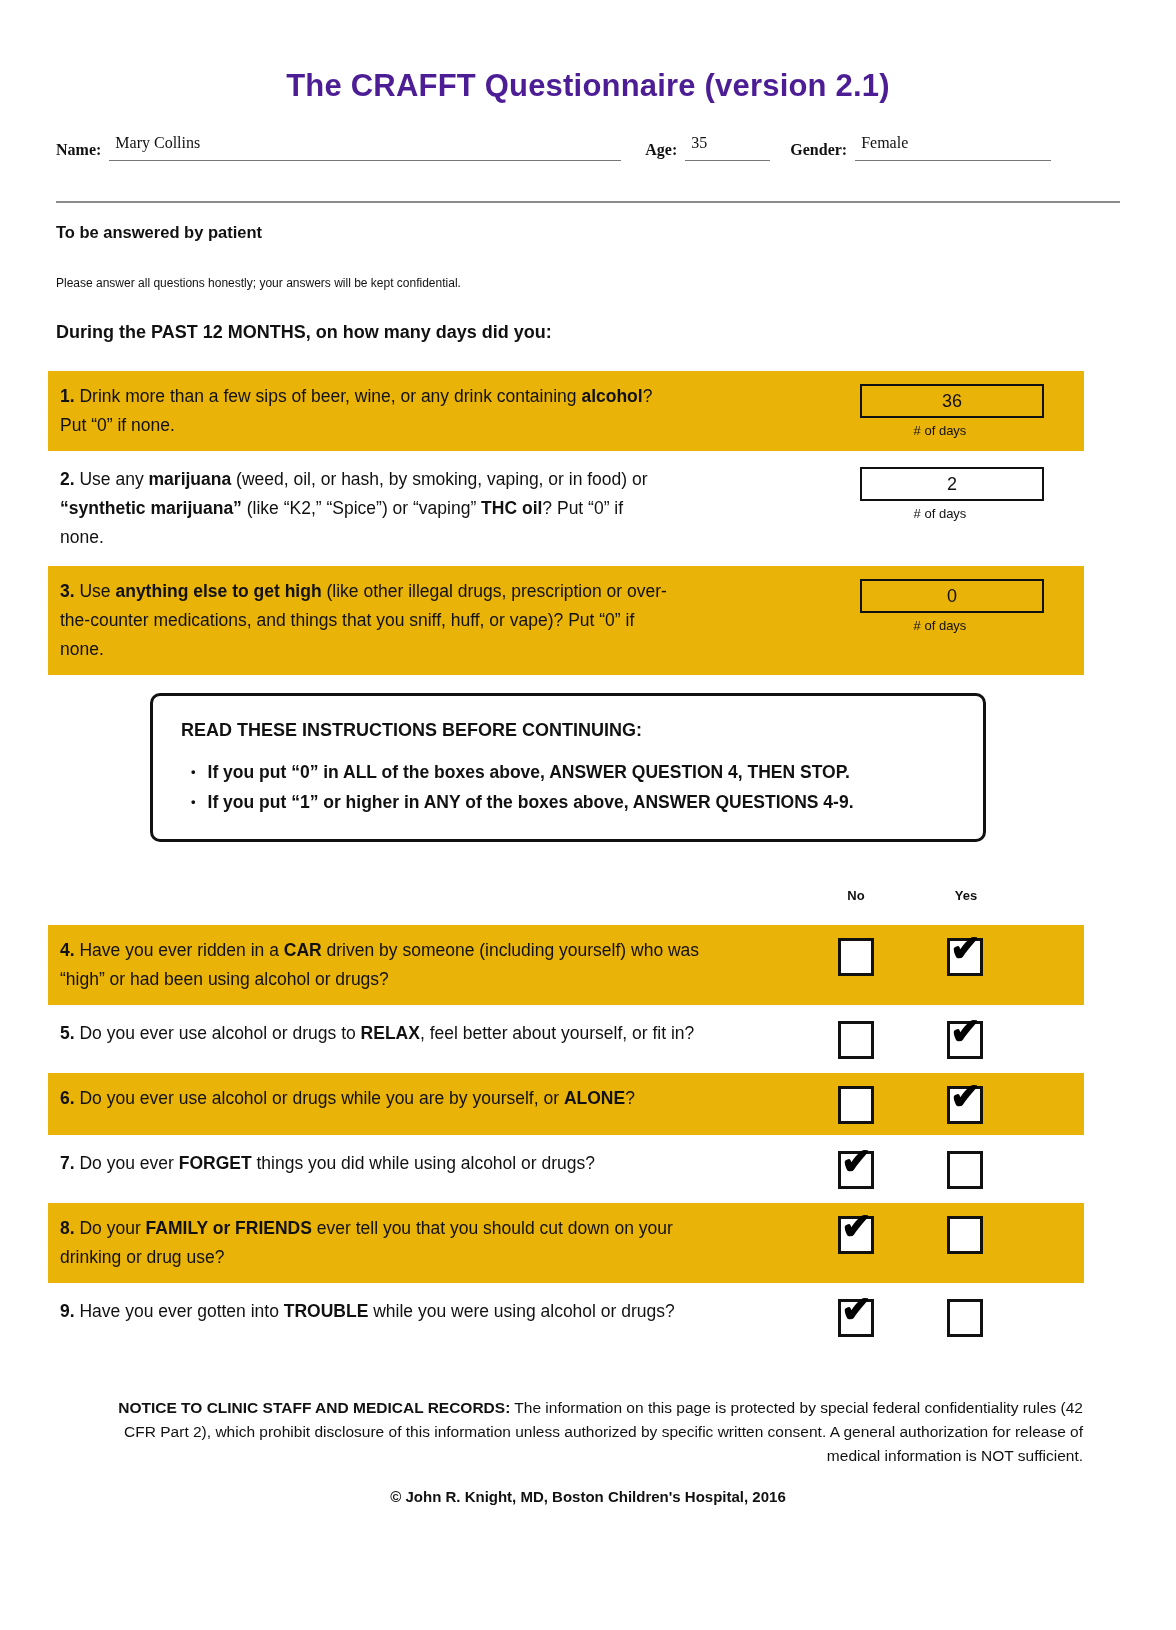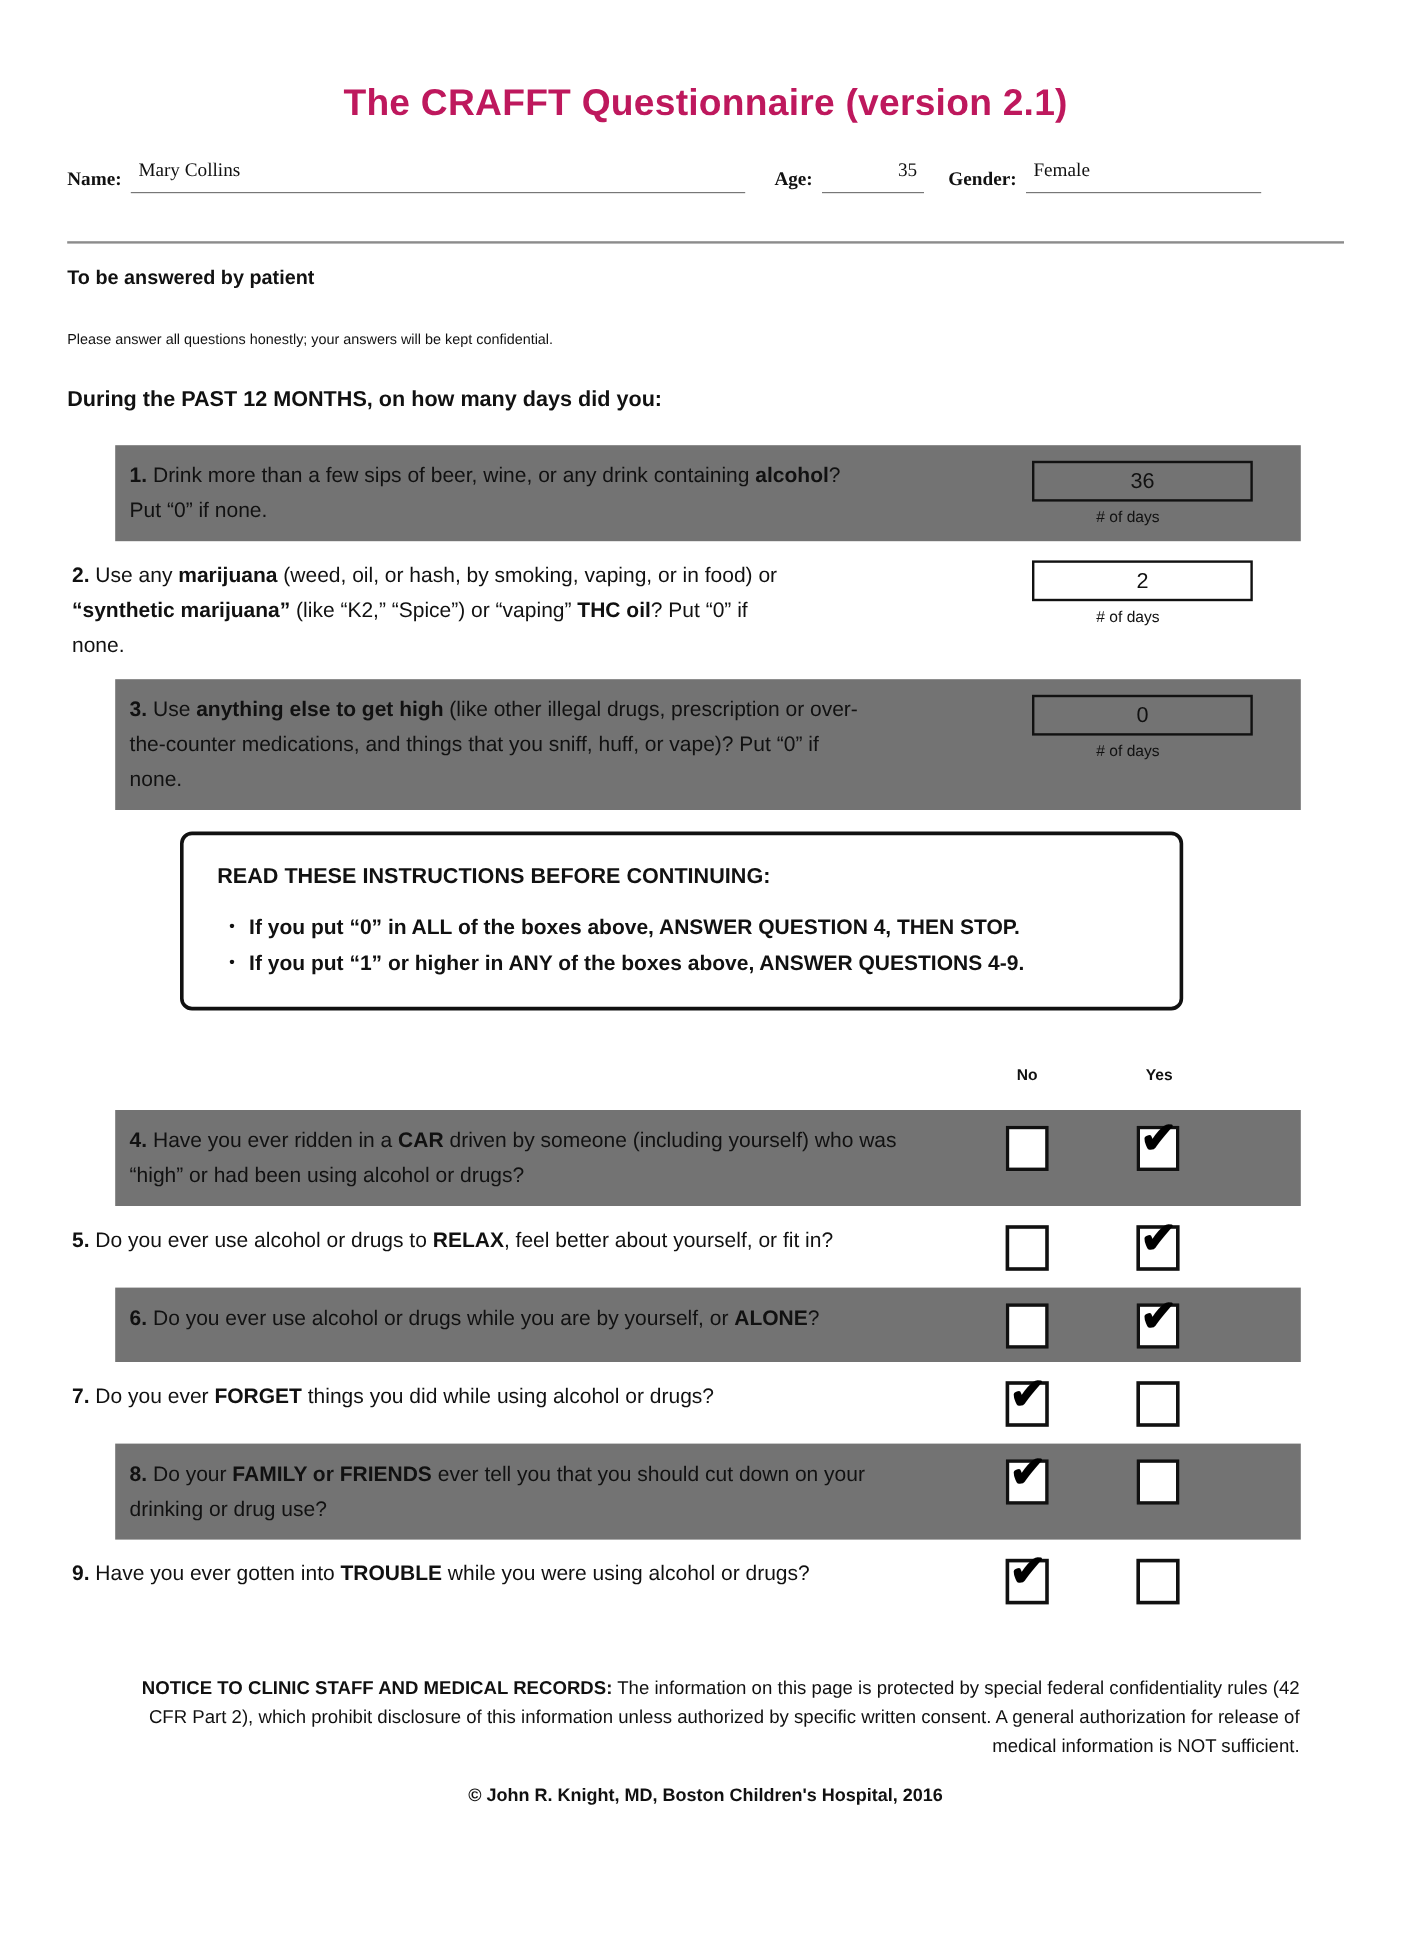--- a/index.html
+++ b/index.html
@@ -6,46 +6,46 @@
   html,body { background:#ffffff; }
   body {
     width:1176px; height:1630px; overflow:hidden;
     font-family:"Liberation Sans", sans-serif;
     color:#111111;
   }
   .page { padding:0 56px; }
 
   .title {
     margin-top:68px; text-align:center;
-    font-size:31px; font-weight:bold; color:#be185d; letter-spacing:0.2px;
+    font-size:31px; font-weight:bold; color:#4c1d95; letter-spacing:0.2px;
   }
 
   
   .fields-row { display:flex; align-items:flex-end; margin-top:30px; }
   .field { display:flex; align-items:flex-end;font-family:Liberation Serif, serif; }
   .field-label { font-weight:bold; font-size:16px; padding-right:8px; padding-bottom:2px; }
   .field-line { border-bottom:1.5px solid #777; padding:0 6px; }
   .field-value { display:inline-block; font-size:16px; padding-bottom:8px; }
   .f-name .field-line { width:512px; }
   .f-age { margin-left:24px; }
-  .f-age .field-line { width:85px;text-align:right; }
+  .f-age .field-line { width:85px; }
   .f-gender { margin-left:20px; }
   .f-gender .field-line { width:196px; }
 
   .divider { border:none; border-top:2px solid #8c8c8c; margin-top:40px; }
 
   .answered-by { margin-top:20px; font-size:16.5px; font-weight:bold; }
   .note { margin-top:34px; font-size:12px; }
   .section-heading { margin-top:32px; font-size:18px; font-weight:bold; }
 
   
   .rows { margin-left:-8px; width:1036px; }
   .days-rows { margin-top:28px; }
   .qrow { display:flex; align-items:flex-start; margin-bottom:3px; padding:11px 0 11px 12px; }
-  .qrow.shaded { background:#737373;margin-left:48px; }
+  .qrow.shaded { background:#eab308; }
   .qtext { font-size:17.5px; line-height:29px; }
   .days-qtext { max-width:608px; }
   .yn-qtext { max-width:668px; }
 
   
   .days-right { margin-left:auto; margin-right:64px; width:160px; text-align:center; margin-top:2px; }
   .days-box {
     width:184px; height:34px; margin:0 auto;
     border:2px solid #111; display:flex; align-items:center; justify-content:center;
     font-size:18px;

